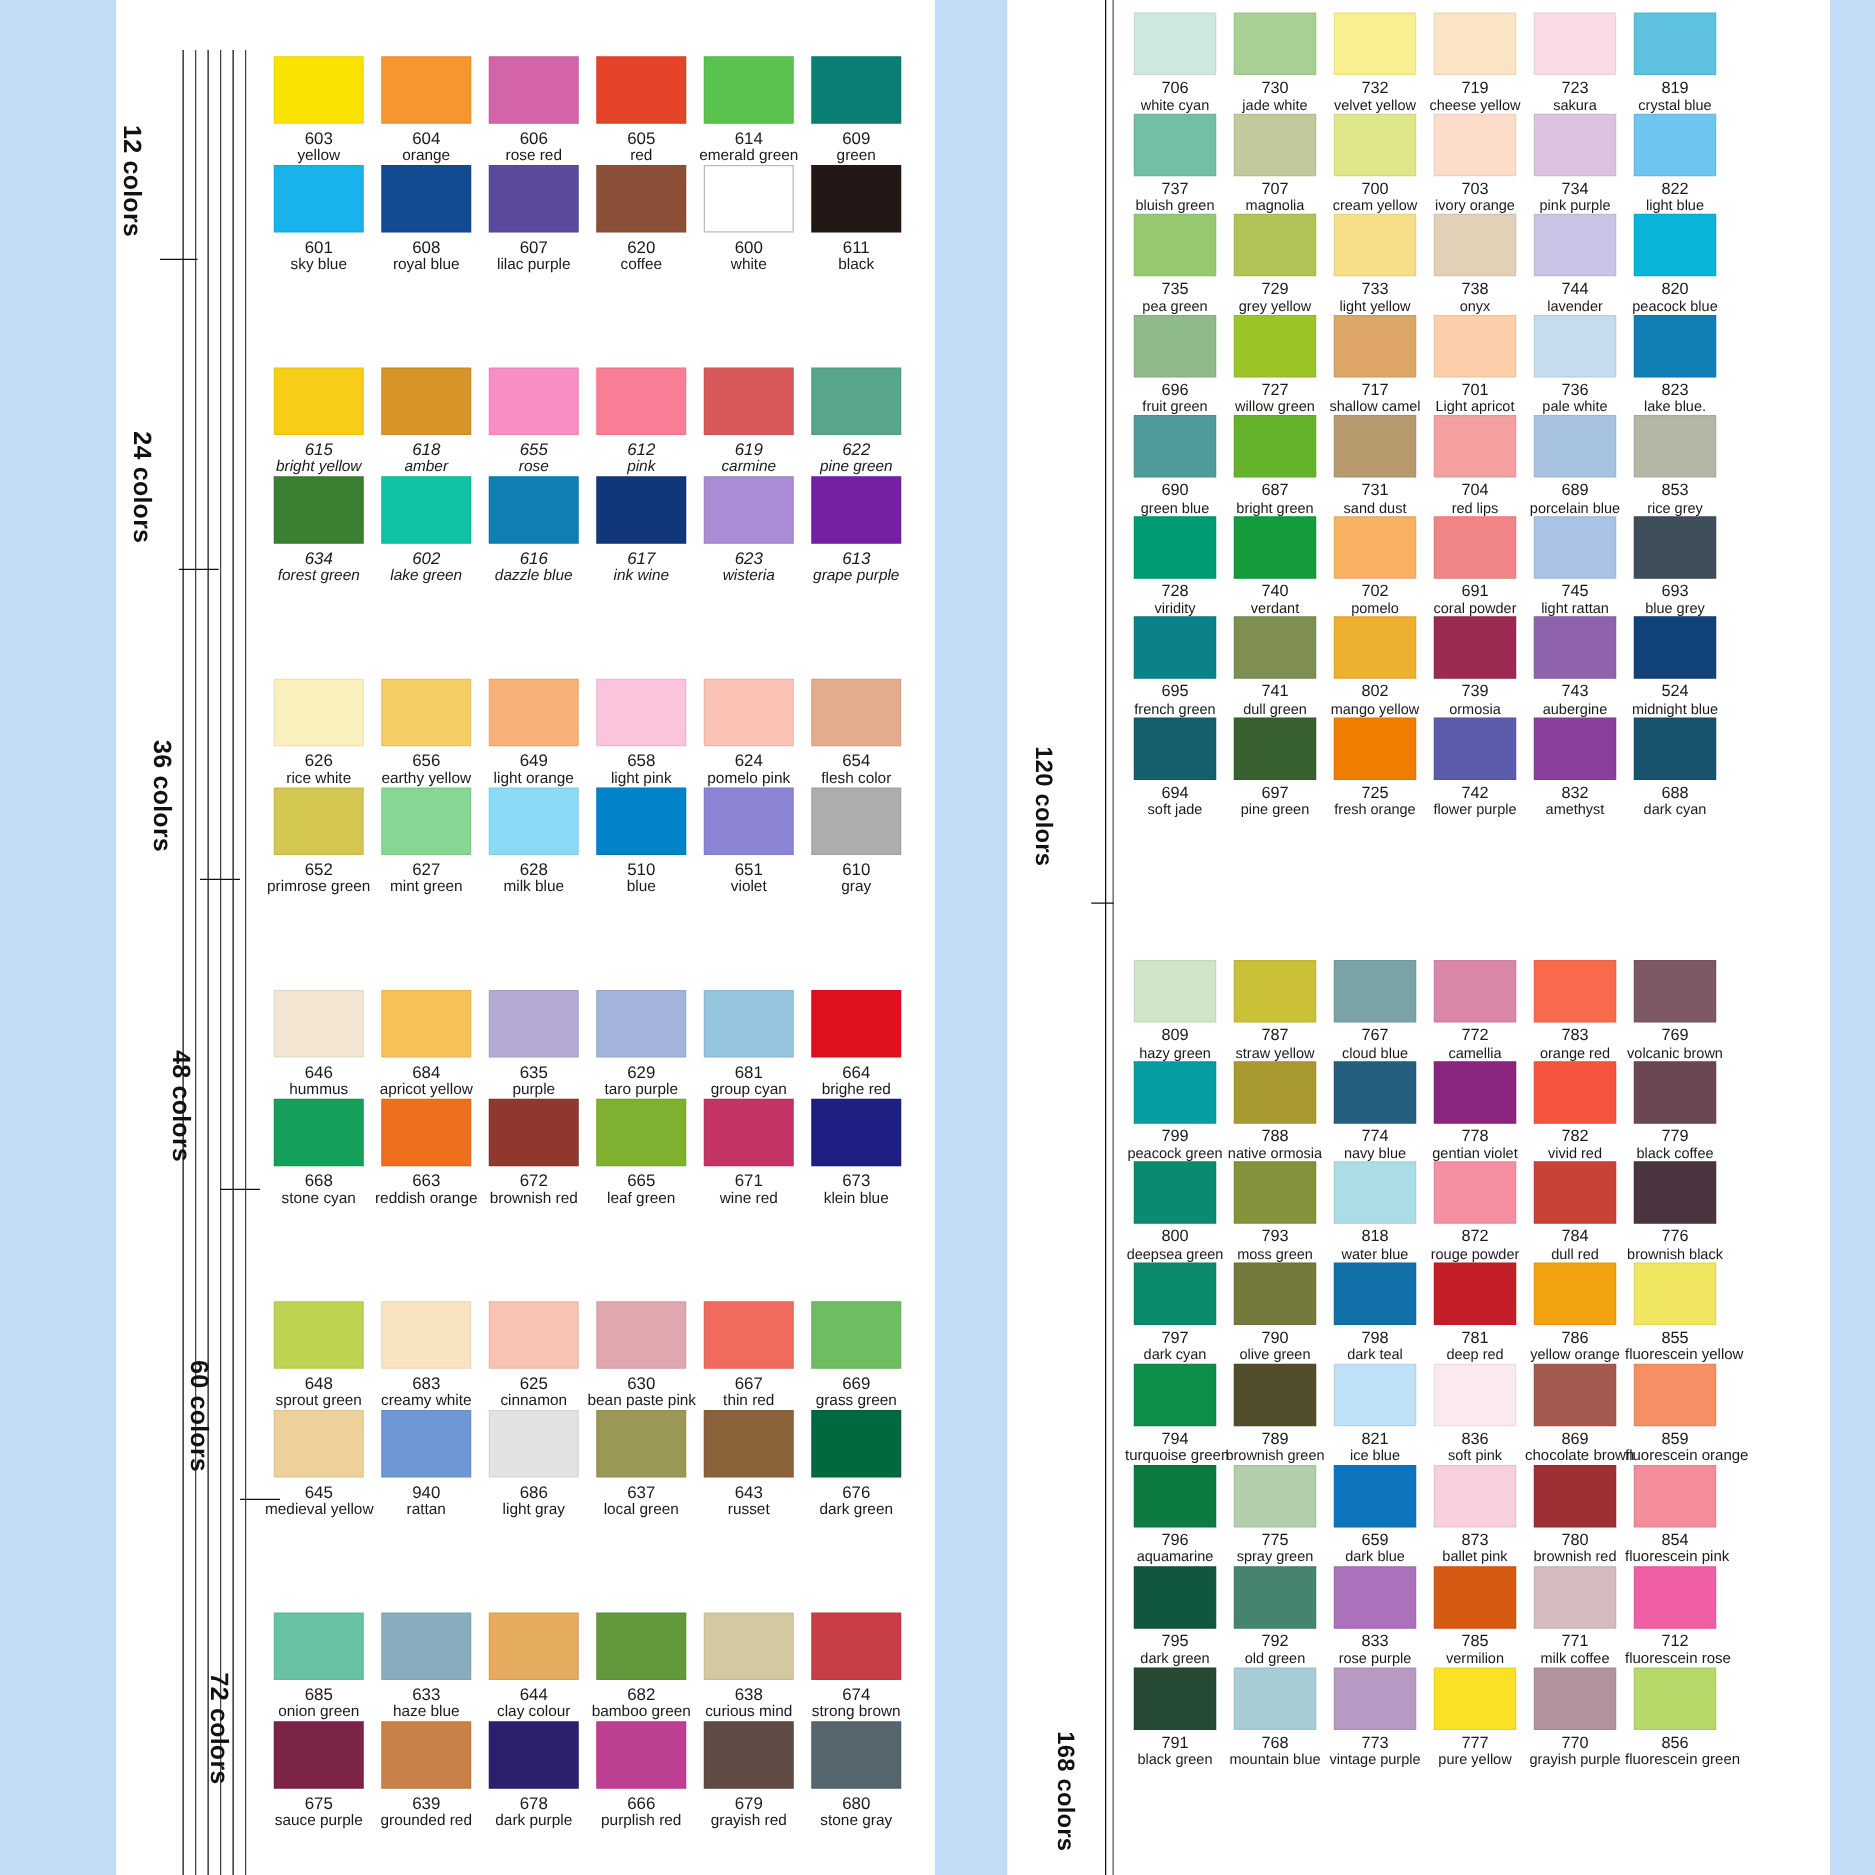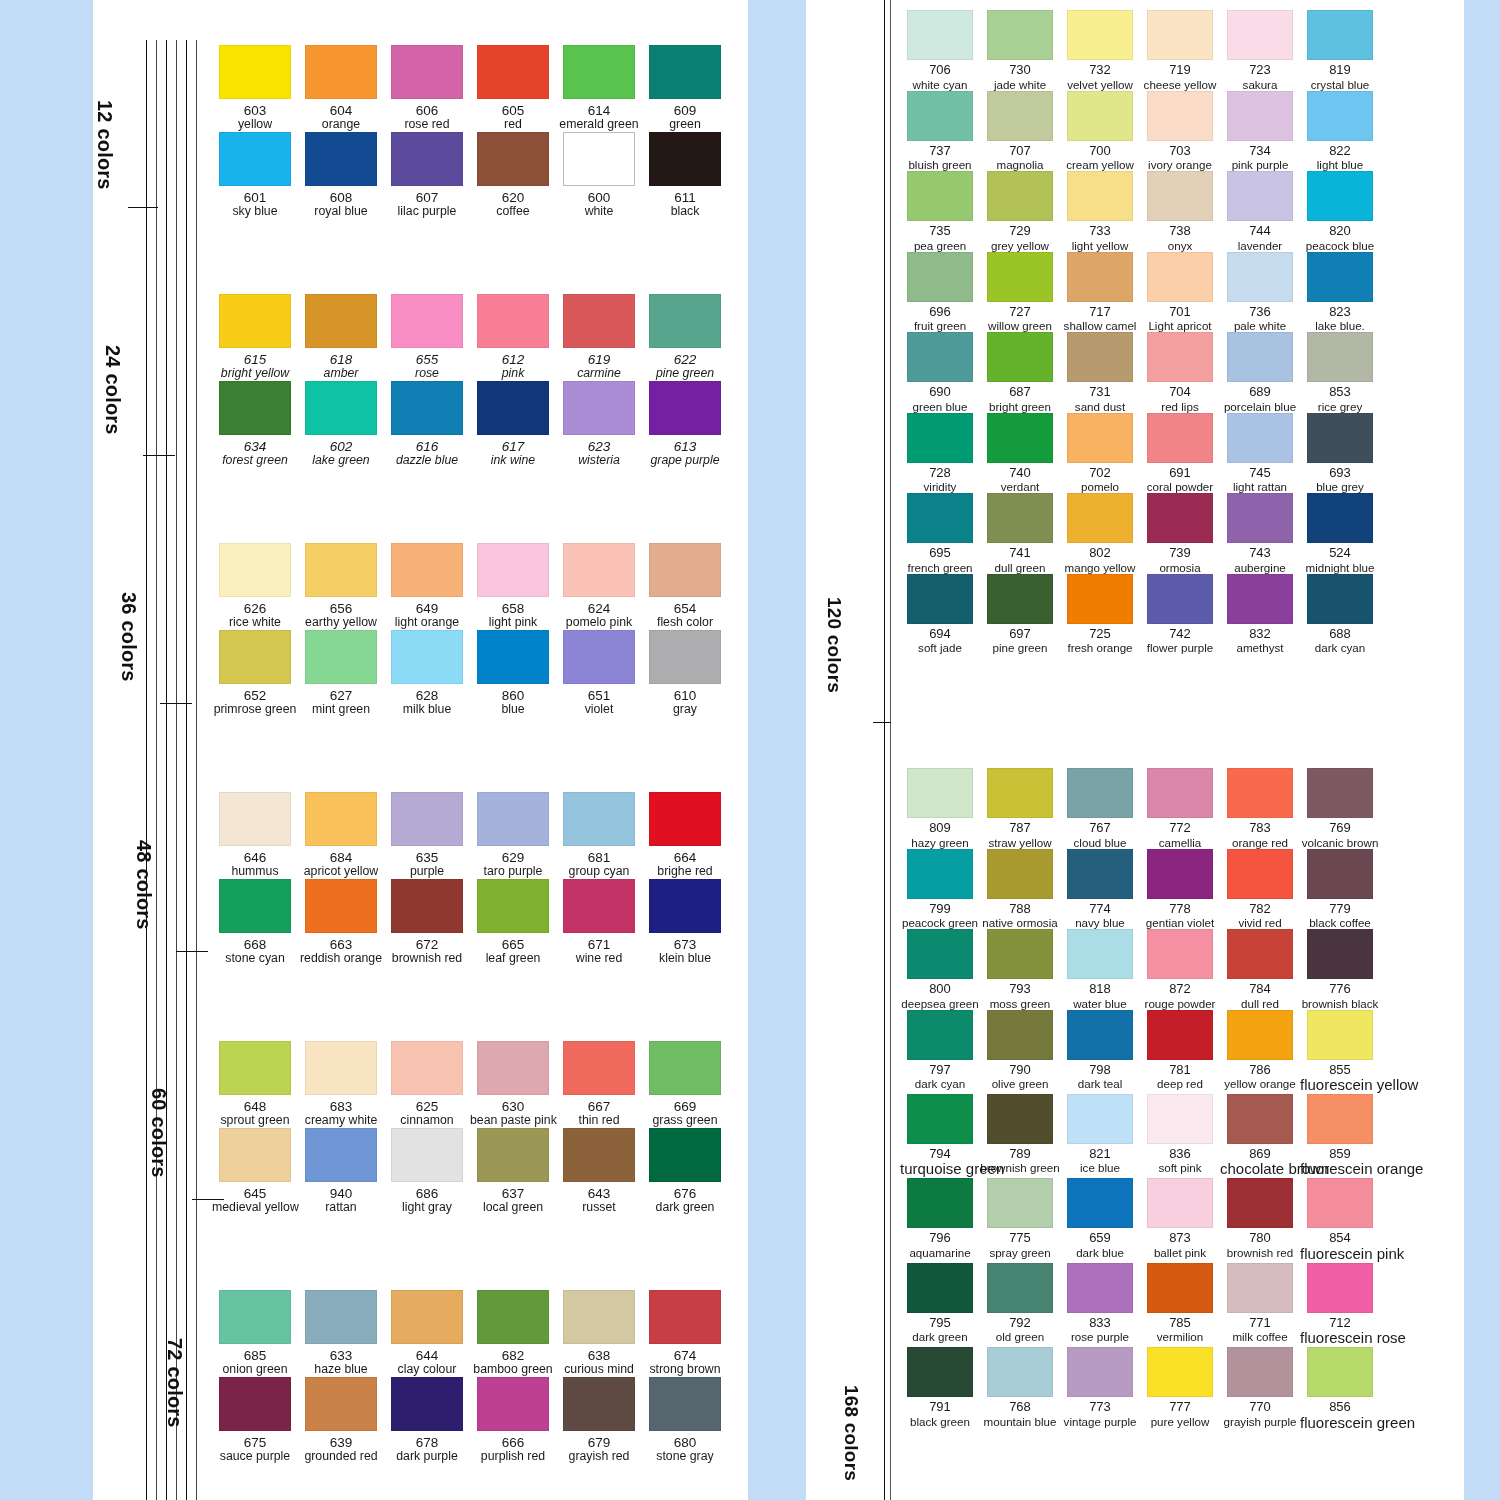--- a/index.html
+++ b/index.html
@@ -55,21 +55,21 @@
     line-height:1.12;
     font-family:"Liberation Sans", sans-serif;
     white-space:nowrap;
   }
   .lp .chip{width:72px;height:54px;}
   .lp .cell{width:86px;}
   .rp .chip{width:66px;height:50px;}
   .rp .cell{width:80px;}
   .rp .code{font-size:13px;margin-top:3px;}
   .rp .nm{font-size:11.6px;}
-  .rp .nm.tight{font-size:15px;}
+  .rp .nm.tight{font-size:12px;}
 </style>
 </head>
 <body>
 
 <div id="bg-left-band"></div>
 <div id="sheet-left"></div>
 <div id="bg-mid-band"></div>
 <div id="sheet-right"></div>
 <div id="bg-right-band"></div>
 
@@ -277,21 +277,21 @@
           <div class="code">627</div>
           <div class="nm">mint green</div>
         </div>
         <div class="cell">
           <div class="chip" style="background: rgb(139, 219, 246);"></div>
           <div class="code">628</div>
           <div class="nm">milk blue</div>
         </div>
         <div class="cell">
           <div class="chip" style="background: rgb(0, 131, 201);"></div>
-          <div class="code">860</div>
+          <div class="code">510</div>
           <div class="nm">blue</div>
         </div>
         <div class="cell">
           <div class="chip" style="background: rgb(140, 133, 214);"></div>
           <div class="code">651</div>
           <div class="nm">violet</div>
         </div>
         <div class="cell">
           <div class="chip" style="background: rgb(173, 173, 175);"></div>
           <div class="code">610</div>

